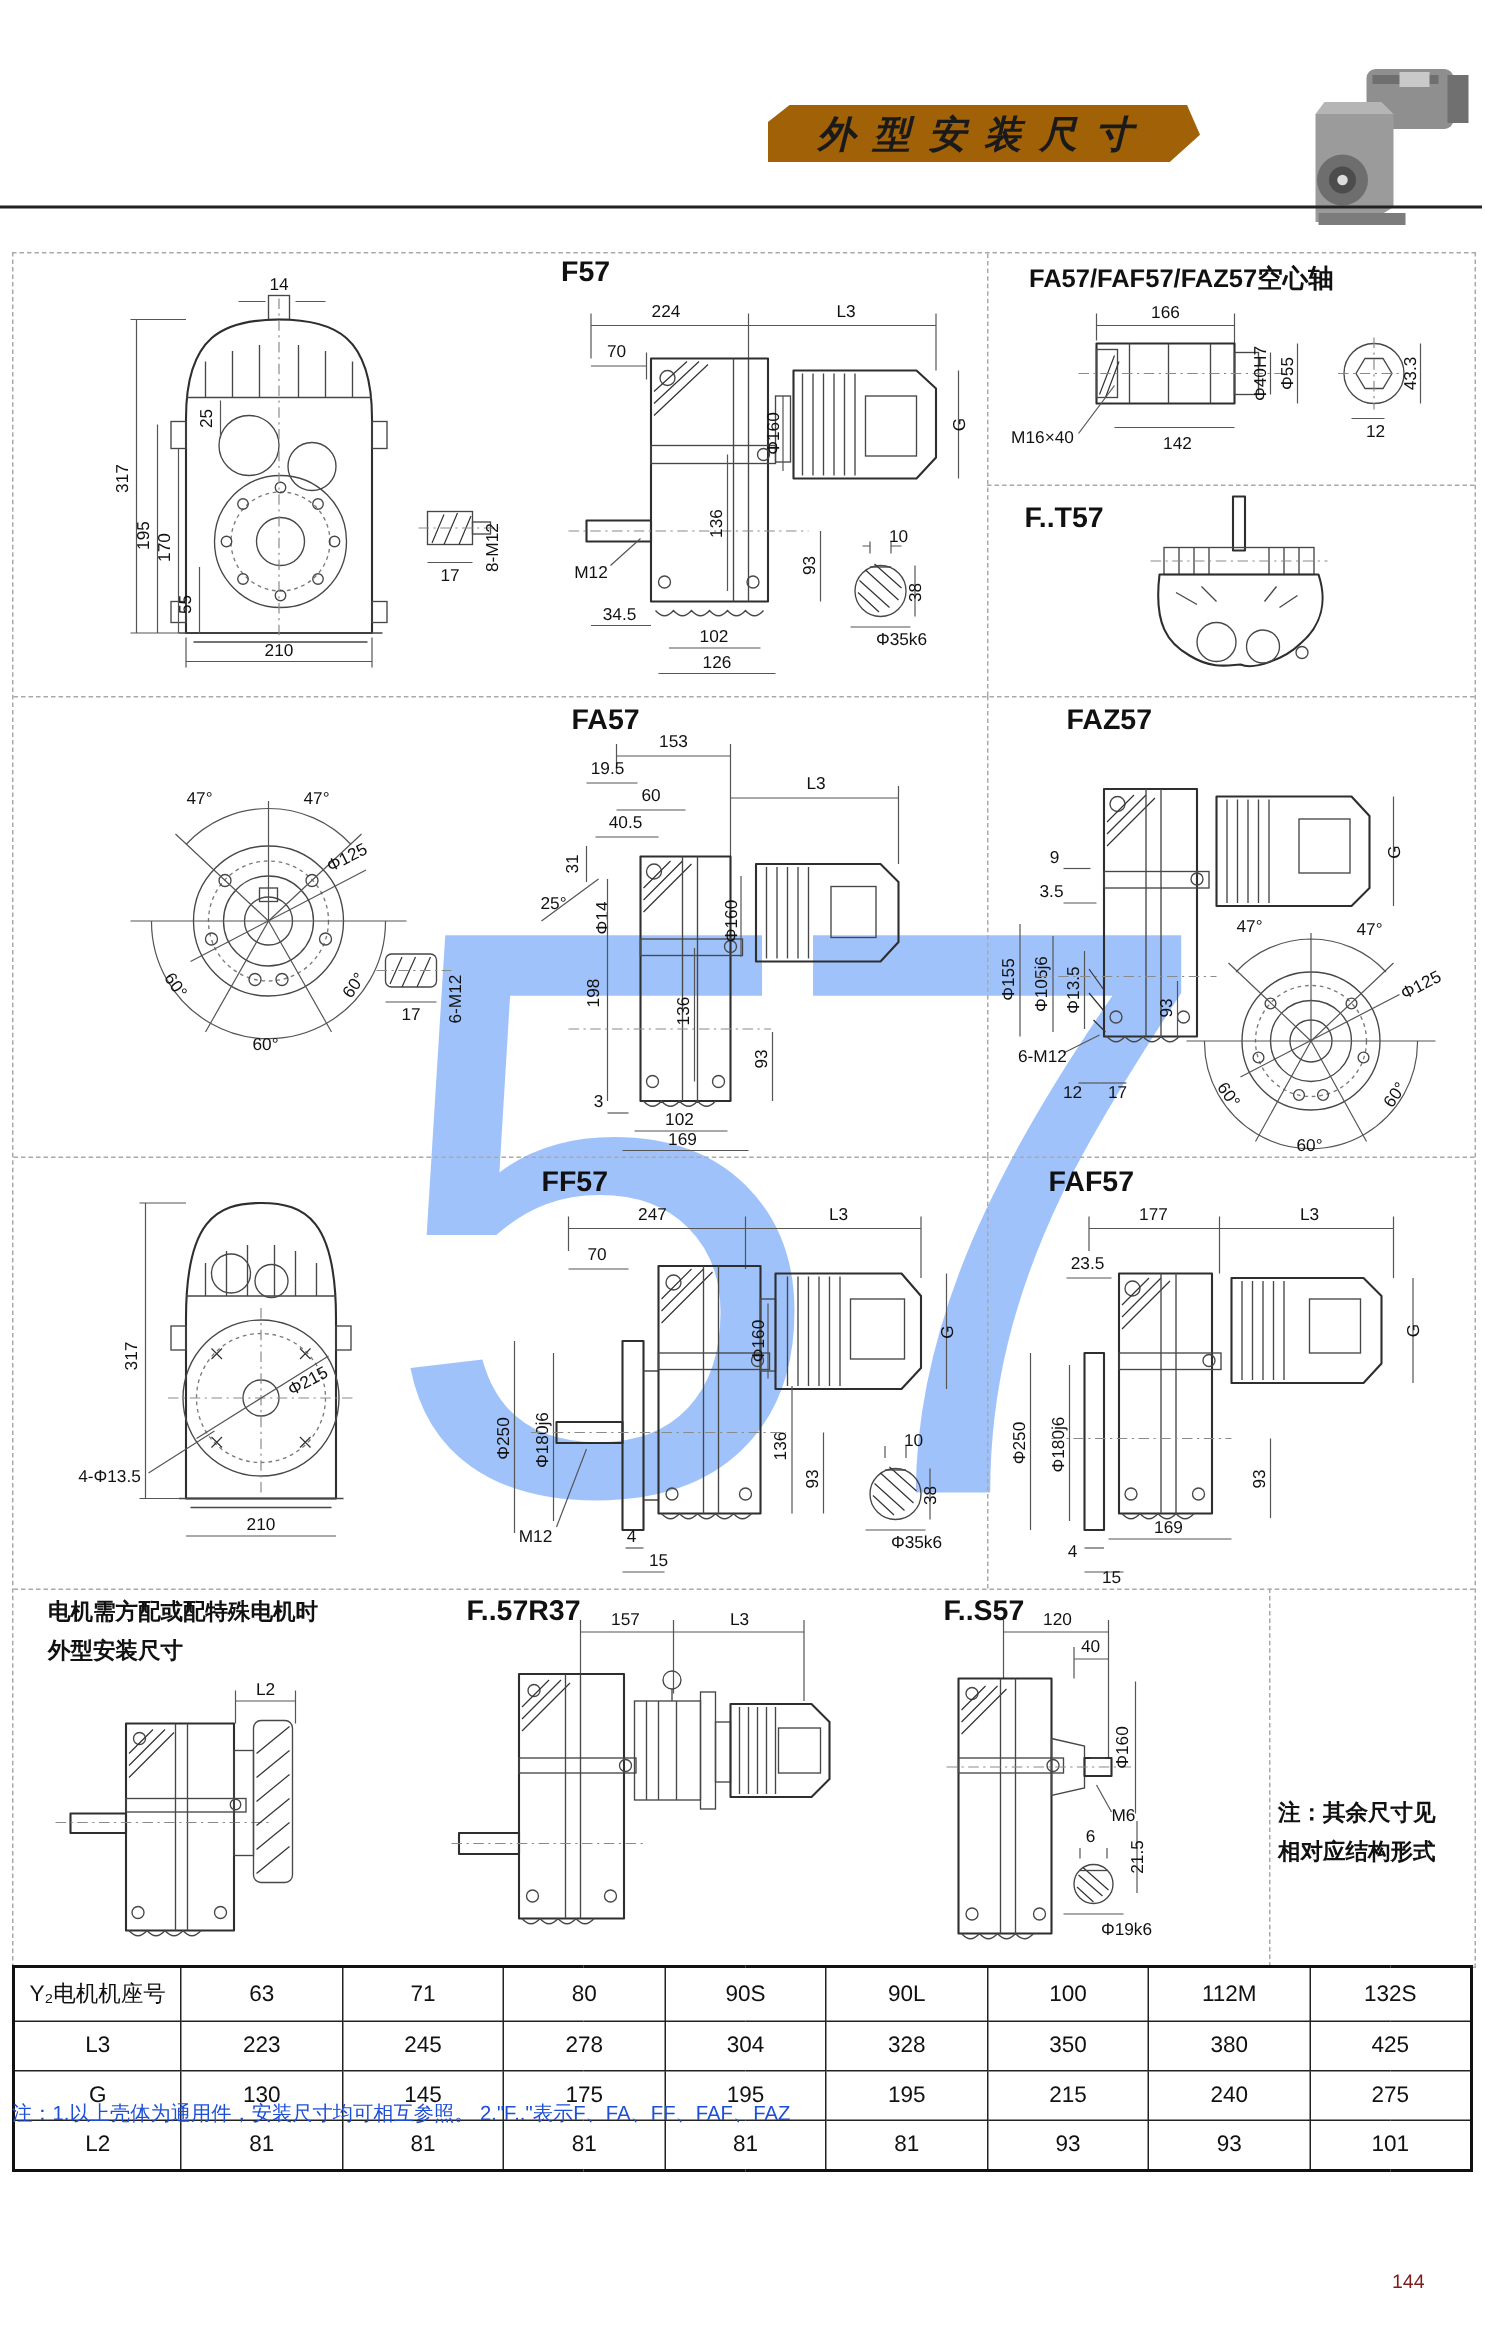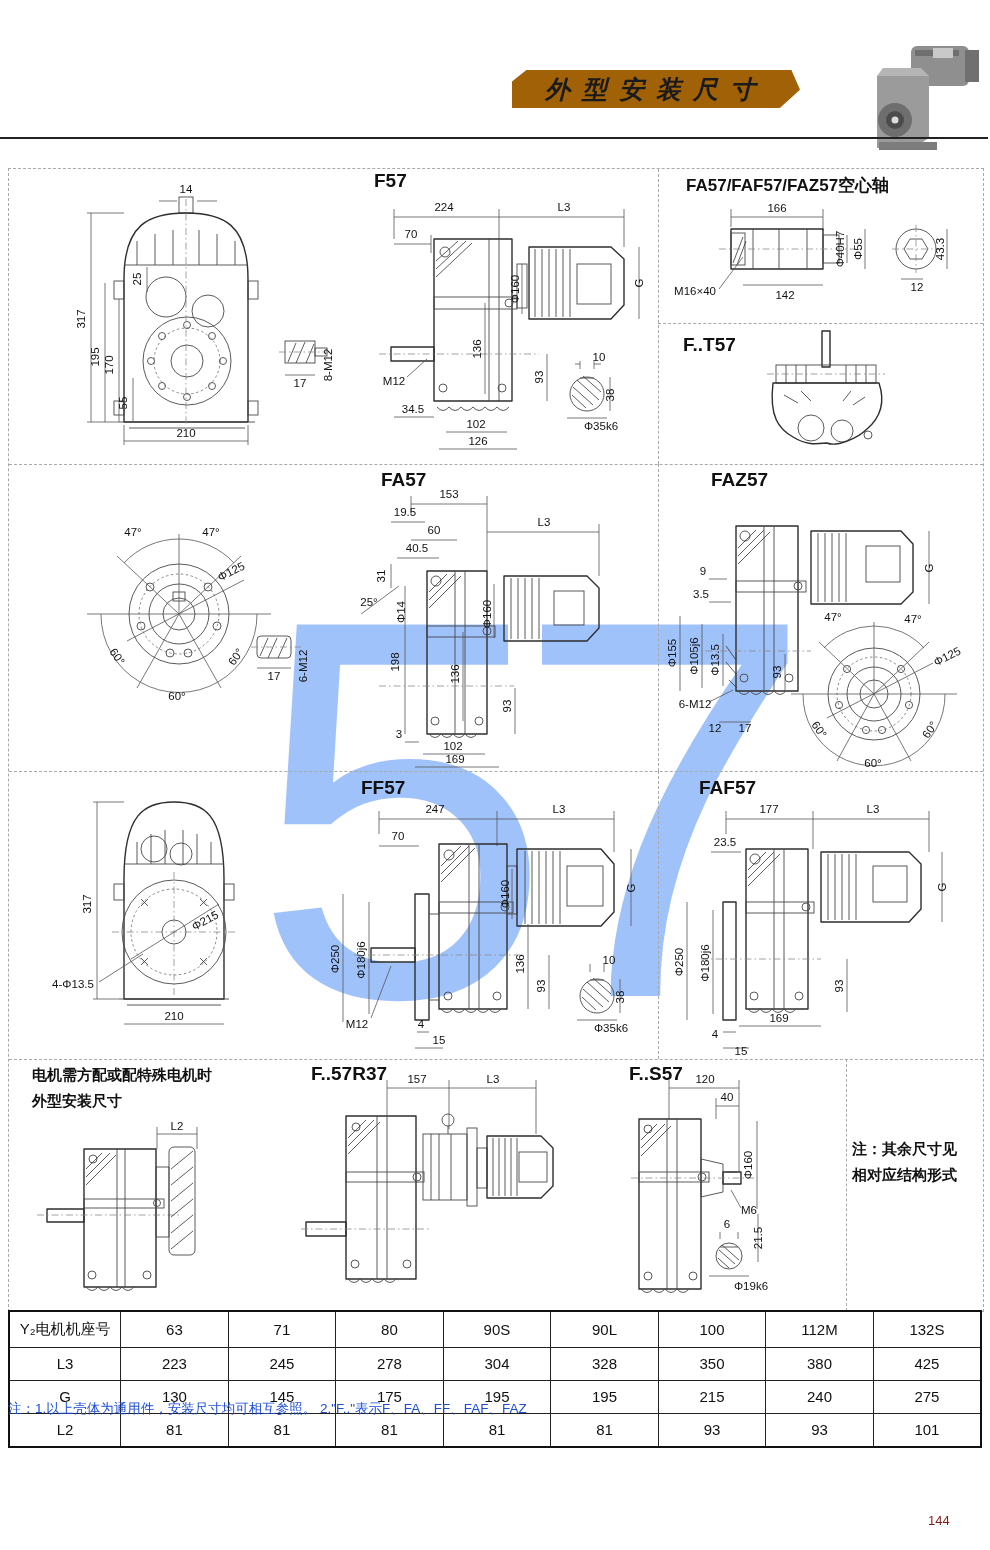--- a/index.html
+++ b/index.html
@@ -534,21 +534,21 @@
       <text transform="rotate(-90 141,174)" x="141" y="174">21.5</text>
       <path d="M88,212 H128" class="d"></path>
       <text x="130" y="226">Φ19k6</text>
     </svg>
   </div>
 
   <div class="note-cn" style="left:32px;top:1062px">
     <div>电机需方配或配特殊电机时</div>
     <div>外型安装尺寸</div>
   </div>
-  <div class="note-cn" style="left:852px;top:1136px">
+  <div class="note-cn" style="left:852px;top:1196px">
     <div>注：其余尺寸见</div>
     <div>相对应结构形式</div>
   </div>
 
   <table class="spec">
     <colgroup>
       <col style="width:112px">
       <col span="16" style="width:53.9px">
     </colgroup>
     <tbody>

